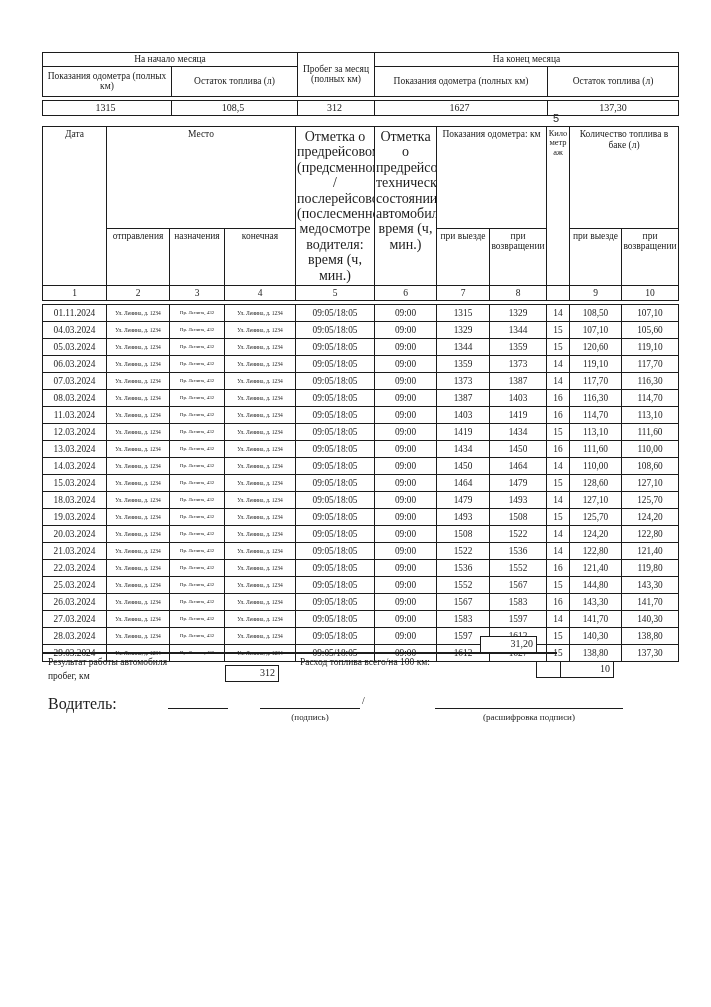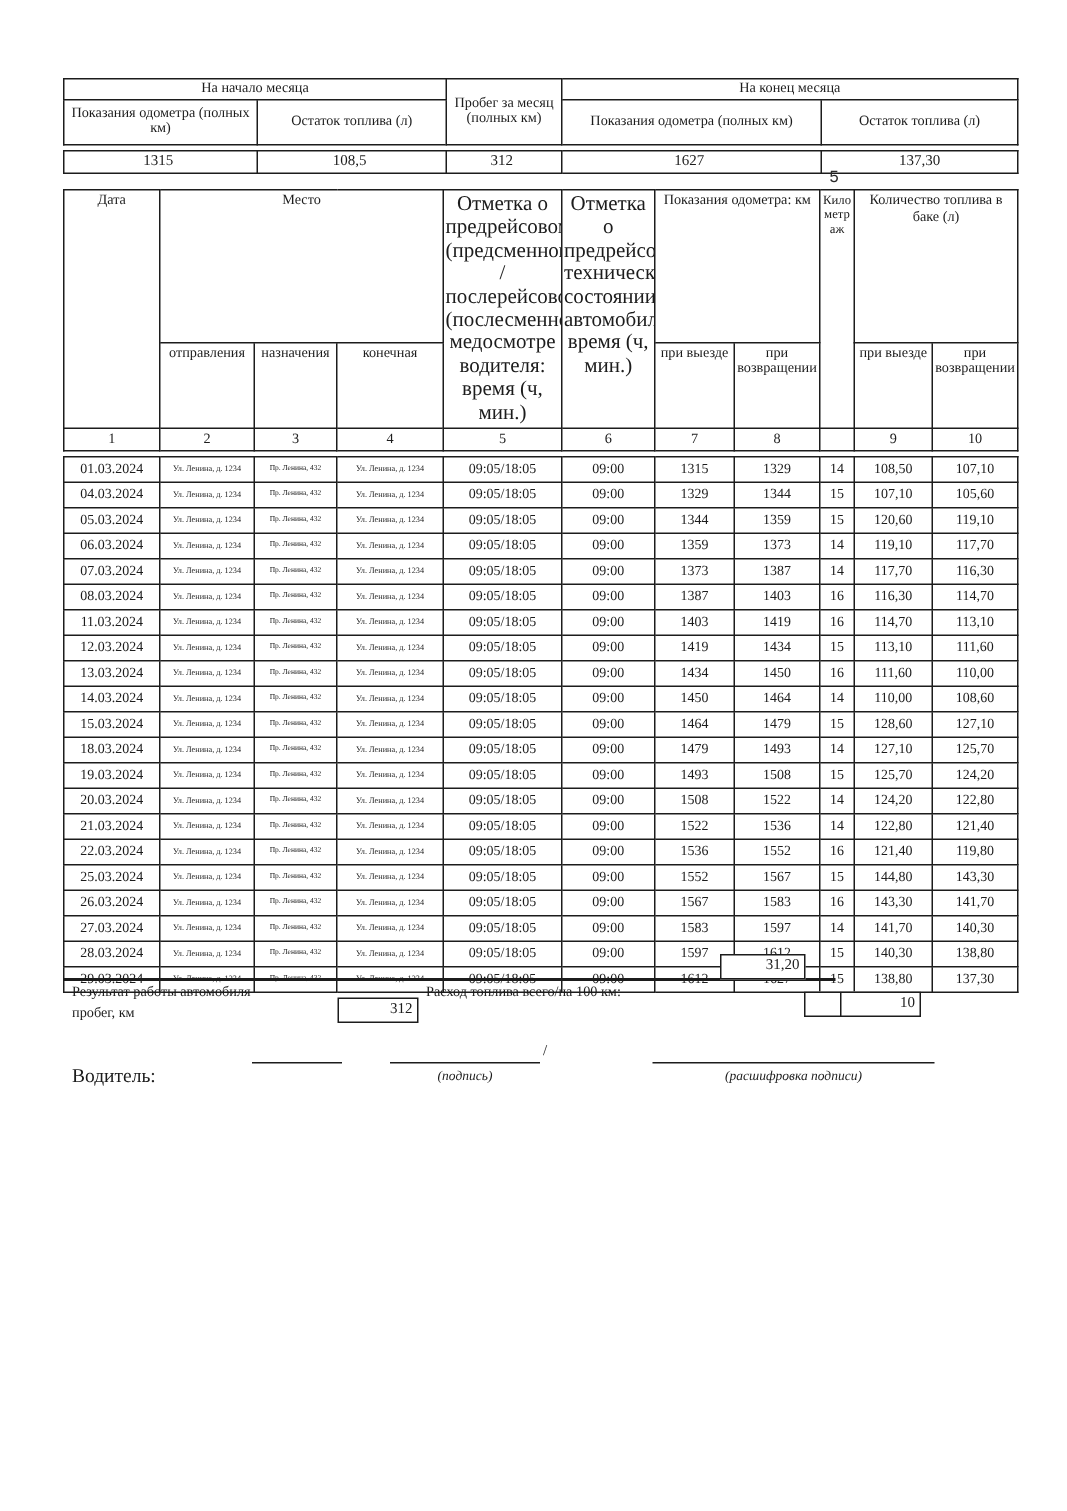--- a/index.html
+++ b/index.html
@@ -59,21 +59,21 @@
 
   
   .f-abs { position: absolute; font-size: 9.5px; }
   .footer-rule { position: absolute; left: 42px; top: 652px; width: 515px; height: 2px; background: #1c1c1c; }
   .valbox {
     position: absolute; border: 1px solid #1c1c1c; height: 17px;
     font-size: 10px; text-align: right; padding: 1px 3px 0 0; background: #fff;
   }
   .valbox.empty { padding: 0; }
   .sigline { position: absolute; border-bottom: 1px solid #1c1c1c; height: 1px; }
-  .sigcap { position: absolute; font-style: italic; font-size: 9px; text-align: center; }
+  .sigcap { position: absolute; font-size: 9px; text-align: center; }
 </style>
 </head>
 <body>
 
 <div class="page">
 
   <div class="summary">
     <table class="tbl summary-head">
       <colgroup>
           <col style="width:129px">
@@ -176,21 +176,21 @@
           <col style="width:79px">
           <col style="width:62px">
           <col style="width:53px">
           <col style="width:57px">
           <col style="width:23px">
           <col style="width:52px">
           <col style="width:57px">
         </colgroup>
       <tbody>
           <tr>
-            <td class="c0">01.03.2024</td>
+            <td class="c0">01.11.2024</td>
             <td class="c1">Ул. Ленина, д. 1234</td>
             <td class="c2">Пр. Ленина, 432</td>
             <td class="c3">Ул. Ленина, д. 1234</td>
             <td class="c4">09:05/18:05</td>
             <td class="c5">09:00</td>
             <td class="c6">1315</td>
             <td class="c7">1329</td>
             <td class="c8">14</td>
             <td class="c9">108,50</td>
             <td class="c10">107,10</td>
@@ -456,26 +456,26 @@
             <td class="c10">137,30</td>
           </tr>
         </tbody>
     </table>
   </div>
 
   <div class="footer-rule"></div>
   <div class="f-abs" style="left:48px; top:657px;">Результат работы автомобиля</div>
   <div class="f-abs" style="left:48px; top:671px;">пробег, км</div>
   <div class="valbox" style="left:225px; top:665px; width:54px;">312</div>
-  <div class="f-abs" style="left:284px; top:657px;">Расход топлива всего/на 100 км:</div>
+  <div class="f-abs" style="left:300px; top:657px;">Расход топлива всего/на 100 км:</div>
   <div class="valbox" style="left:480px; top:636px; width:57px;">31,20</div>
   <div class="valbox empty" style="left:536px; top:661px; width:25px;"></div>
   <div class="valbox" style="left:560px; top:661px; width:54px;">10</div>
 
-  <div class="f-abs" style="left:48px; top:695px; font-size:13px;margin-top:14px;">Водитель:</div>
+  <div class="f-abs" style="left:48px; top:695px; font-size:16px;">Водитель:</div>
   <div class="sigline" style="left:168px; top:708px; width:60px;"></div>
   <div class="sigline" style="left:260px; top:708px; width:100px;"></div>
   <div class="f-abs" style="left:362px; top:695px; font-size:10px;">/</div>
   <div class="sigline" style="left:435px; top:708px; width:188px;"></div>
   <div class="sigcap" style="left:260px; top:712px; width:100px;">(подпись)</div>
   <div class="sigcap" style="left:435px; top:712px; width:188px;">(расшифровка подписи)</div>
 
 </div>
 
 </body></html>

